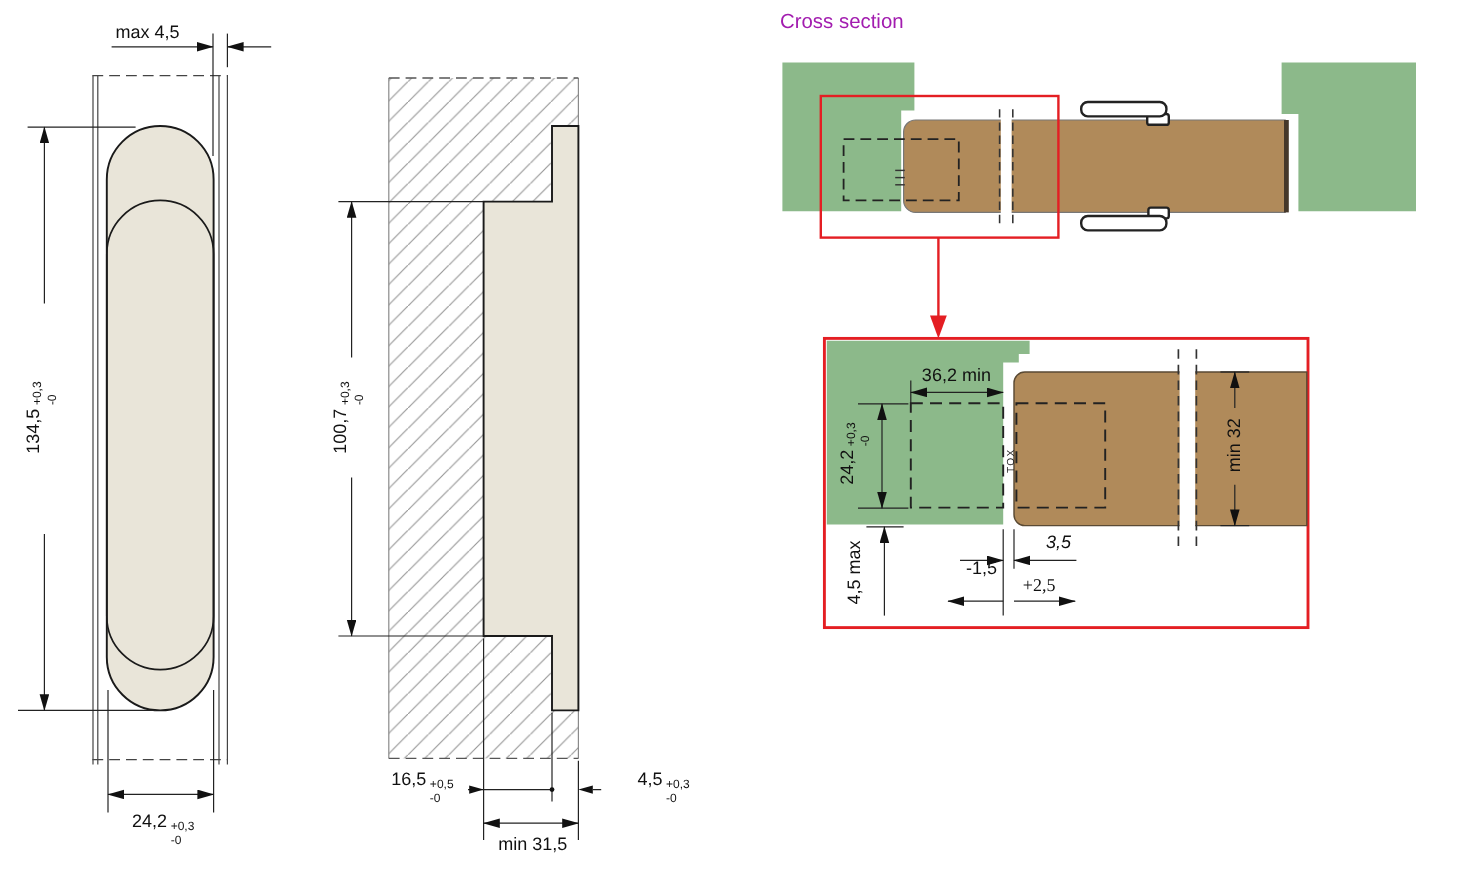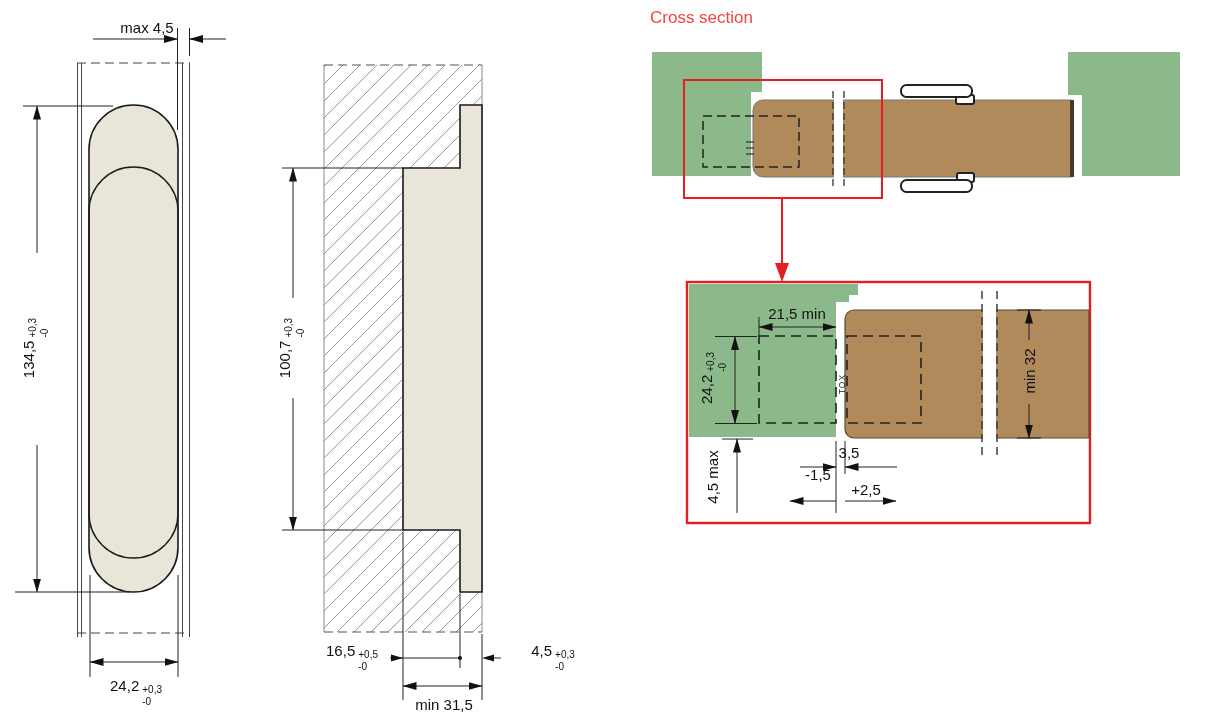--- a/index.html
+++ b/index.html
@@ -2,21 +2,21 @@
 <html><head>
 <meta charset="utf-8">
 <style>
   html,body{margin:0;padding:0;background:#fff;}
   .canvas{position:relative;width:1214px;height:728px;background:#fff;overflow:hidden;
           font-family:"Liberation Sans", sans-serif;color:#111;}
   svg{position:absolute;left:0;top:0;}
   .lbl{position:absolute;font-size:15px;white-space:nowrap;color:#111;
        transform:translate(-50%,-50%);line-height:1;}
   .lbl-rot{transform:translate(-50%,-50%) rotate(-90deg);}
-  .lbl-tl{position:absolute;font-size:17px;white-space:nowrap;color:#ef4444;line-height:1;}
+  .lbl-tl{position:absolute;font-size:17px;white-space:nowrap;color:#a21caf;line-height:1;}
   .tol{display:inline-flex;flex-direction:column;font-size:10px;line-height:1.15;
        margin-left:3px;vertical-align:-2px;}
   .tol i{font-style:normal;}
   .mark{position:absolute;font-size:8.5px;letter-spacing:1px;color:#222;
         transform:translate(-50%,-50%) rotate(-90deg);}
 </style>
 </head>
 <body>
 
 <div class="canvas">
@@ -161,21 +161,21 @@
       <line x1="1017" y1="310" x2="1041" y2="310"></line>
       <line x1="1017" y1="438" x2="1041" y2="438"></line>
       <line x1="1029" y1="340" x2="1029" y2="310" marker-end="url(#arr)"></line>
       <line x1="1029" y1="404" x2="1029" y2="438" marker-end="url(#arr)"></line>
     </g>
   </g>
 </svg>
 
 <div class="lbl-tl" style="left:650px;top:9px;">Cross section</div>
 
-<div class="lbl" style="left:123px;top:27px;margin-left:24px;">max 4,5</div>
+<div class="lbl" style="left:123px;top:27px;">max 4,5</div>
 
 <div class="lbl lbl-rot" style="left:35px;top:348px;">
   <span>134,5</span><span class="tol">
         <i>+0,3</i>
         <i>-0</i>
       </span>
 </div>
 
 <div class="lbl" style="left:136px;top:692px;">
   <span>24,2</span><span class="tol">
@@ -200,34 +200,34 @@
 
 <div class="lbl" style="left:553px;top:657px;">
   <span>4,5</span><span class="tol">
         <i>+0,3</i>
         <i>-0</i>
       </span>
 </div>
 
 <div class="lbl" style="left:444px;top:704px;">min 31,5</div>
 
-<div class="lbl" style="left:797px;top:313px;">21,5 min</div>
+<div class="lbl" style="left:797px;top:313px;">36,2 min</div>
 
 <div class="lbl lbl-rot" style="left:713px;top:378px;">
   <span>24,2</span><span class="tol">
         <i>+0,3</i>
         <i>-0</i>
       </span>
 </div>
 
 <div class="lbl lbl-rot" style="left:712px;top:477px;">4,5 max</div>
 
-<div class="lbl" style="left:849px;top:452px;">3,5</div>
+<div class="lbl" style="left:882px;top:452px;font-style:italic;">3,5</div>
 
 <div class="lbl" style="left:818px;top:474px;">-1,5</div>
 
-<div class="lbl" style="left:866px;top:489px;">+2,5</div>
+<div class="lbl" style="left:866px;top:489px;font-family:Liberation Serif, serif;">+2,5</div>
 
 <div class="lbl lbl-rot" style="left:1029px;top:371px;">min 32</div>
 
 <div class="mark" style="left:842px;top:384px;">TOX</div>
 
 </div>
 
 </body></html>

